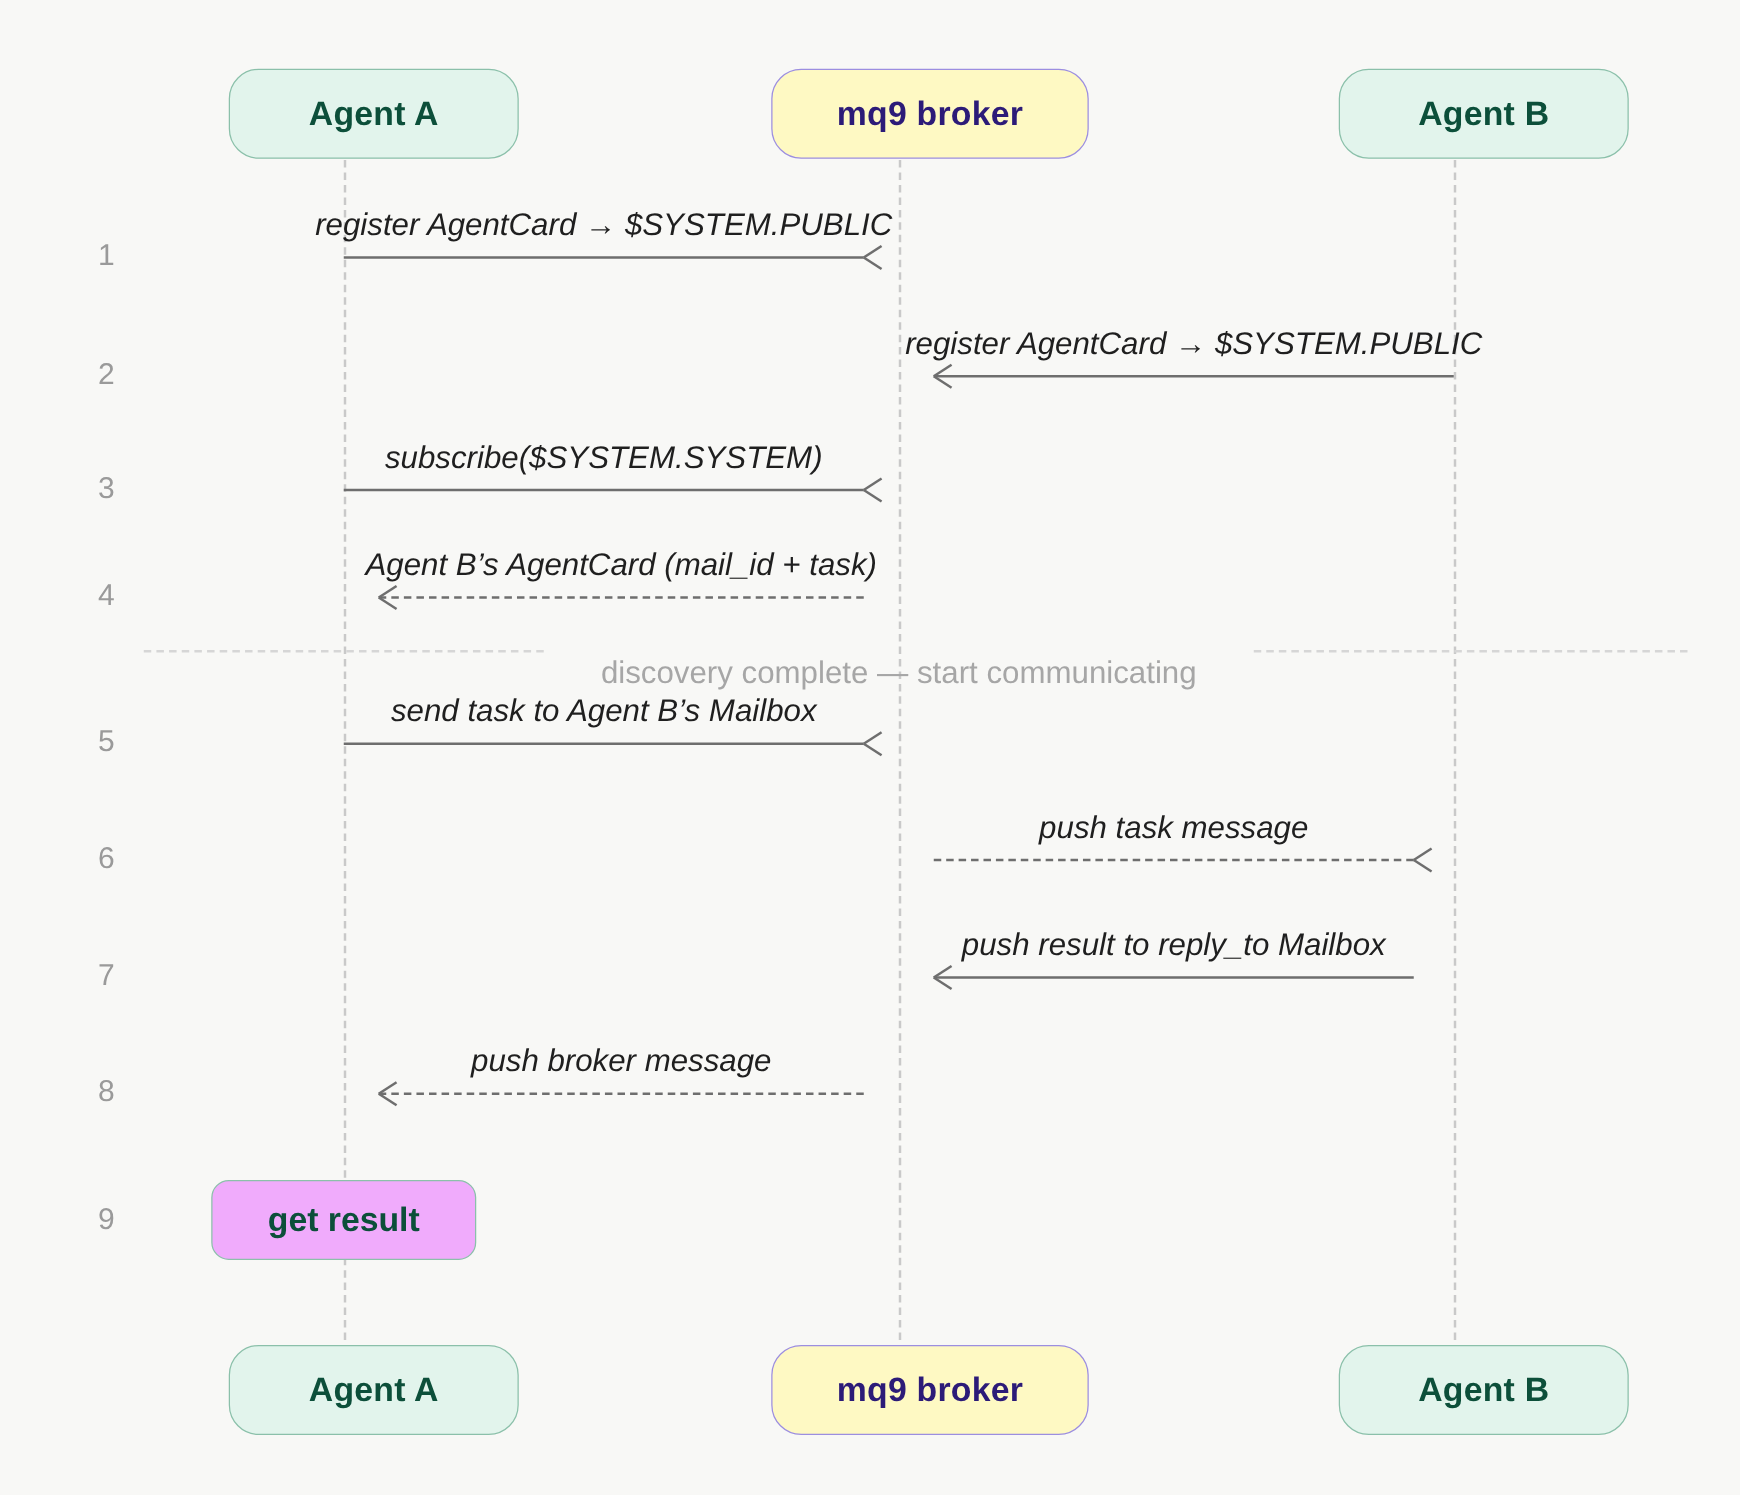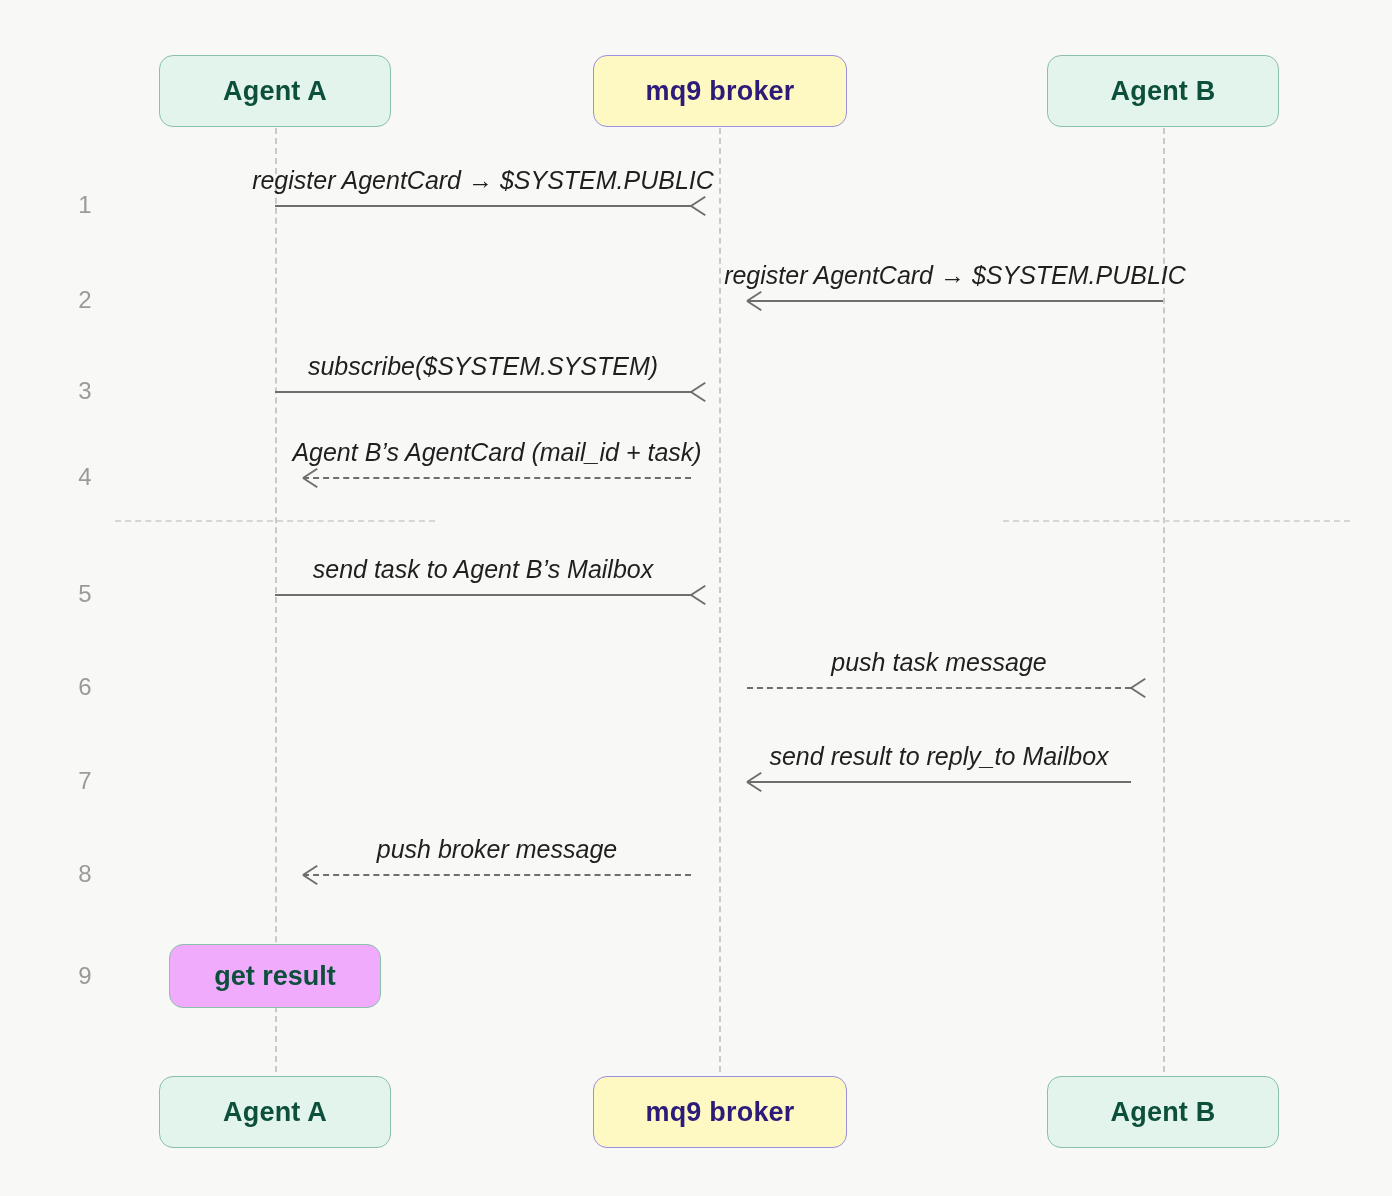--- a/index.html
+++ b/index.html
@@ -15,29 +15,30 @@
     width: 1392px;
     height: 1196px;
     background: #f8f8f6;
     overflow: hidden;
   }
 
   
   .actor-box {
     position: absolute;
     height: 72px;
-    border-radius: 14px;
+    border-radius: 24px;
     display: flex;
     align-items: center;
     justify-content: center;
     box-sizing: border-box;
     font-size: 27px;
     font-weight: bold;
     letter-spacing: 0.2px;
     white-space: nowrap;
+    margin-left: 24px;
   }
   .actor-green {
     background: #e2f4ec;
     border: 1.6px solid #8bc0aa;
     color: #0c4f3a;
   }
   .actor-purple {
     background: #fef9c3;
     border: 1.6px solid #9c8ee0;
     color: #2c1b78;
@@ -199,20 +200,21 @@
     <div class="line"></div>
     <div class="head left">
         <i></i>
         <i></i>
       </div>
     <div class="label">Agent B’s AgentCard (mail_id + task)</div>
   </div>
 
   <div class="divider-line" style="left:115px;  top:520px; width:320px;"></div>
   <div class="divider-line" style="left:1003px; top:520px; width:347px;"></div>
+  <div class="divider-label" style="left:719px; top:524px;">discovery complete — start communicating</div>
 
   <div class="msg" style="left:275px; top:594px; width:416px;">
     <div class="line"></div>
     <div class="head right">
         <i></i>
         <i></i>
       </div>
     <div class="label">send task to Agent B’s Mailbox</div>
   </div>
 
@@ -224,21 +226,21 @@
       </div>
     <div class="label">push task message</div>
   </div>
 
   <div class="msg" style="left:747px; top:781px; width:384px;">
     <div class="line"></div>
     <div class="head left">
         <i></i>
         <i></i>
       </div>
-    <div class="label">send result to reply_to Mailbox</div>
+    <div class="label">push result to reply_to Mailbox</div>
   </div>
 
   <div class="msg dashed" style="left:303px; top:874px; width:388px;">
     <div class="line"></div>
     <div class="head left">
         <i></i>
         <i></i>
       </div>
     <div class="label">push broker message</div>
   </div>

